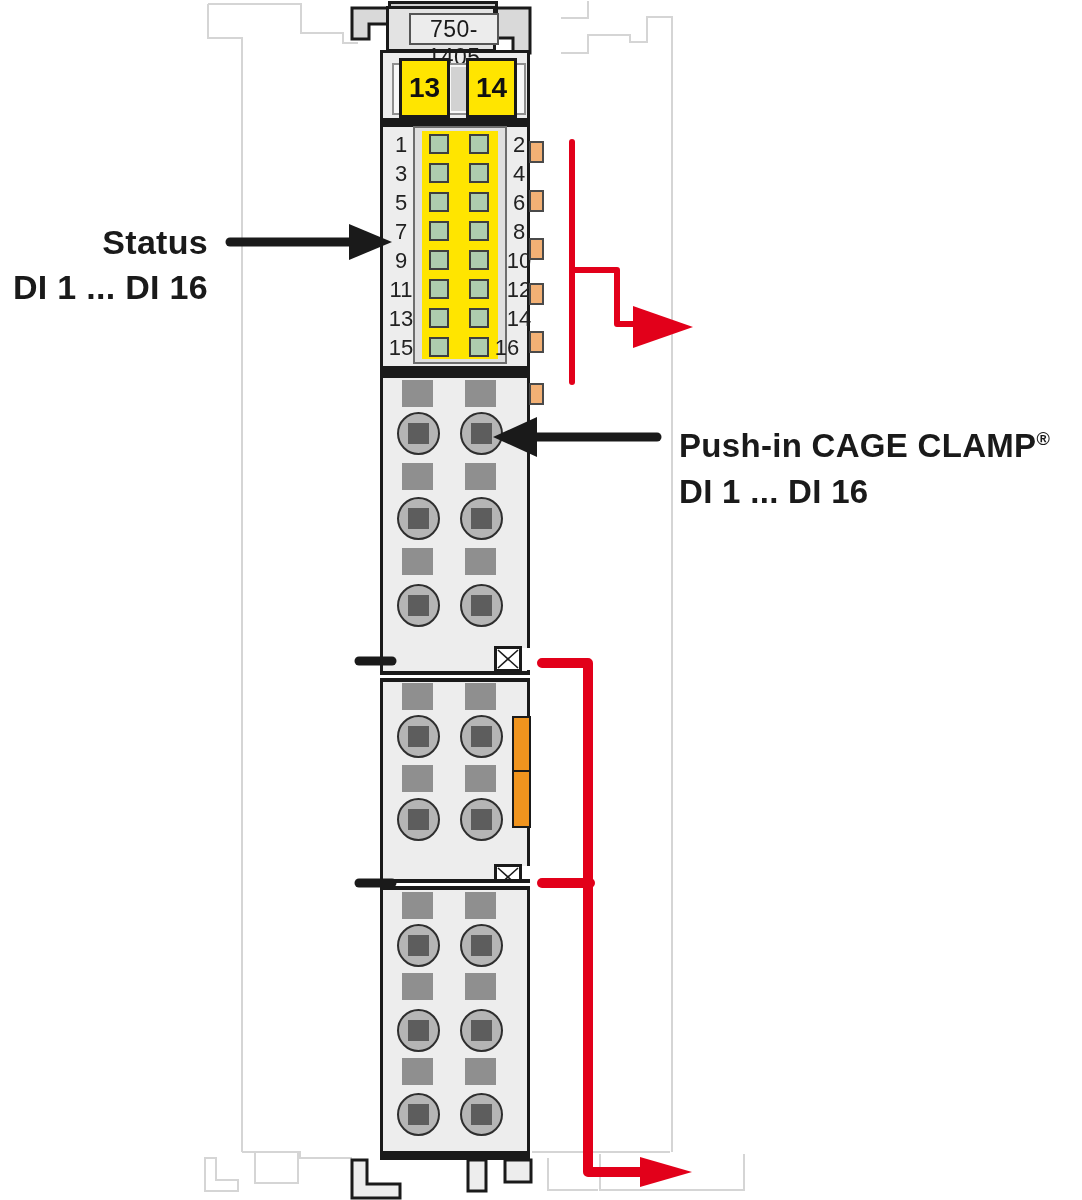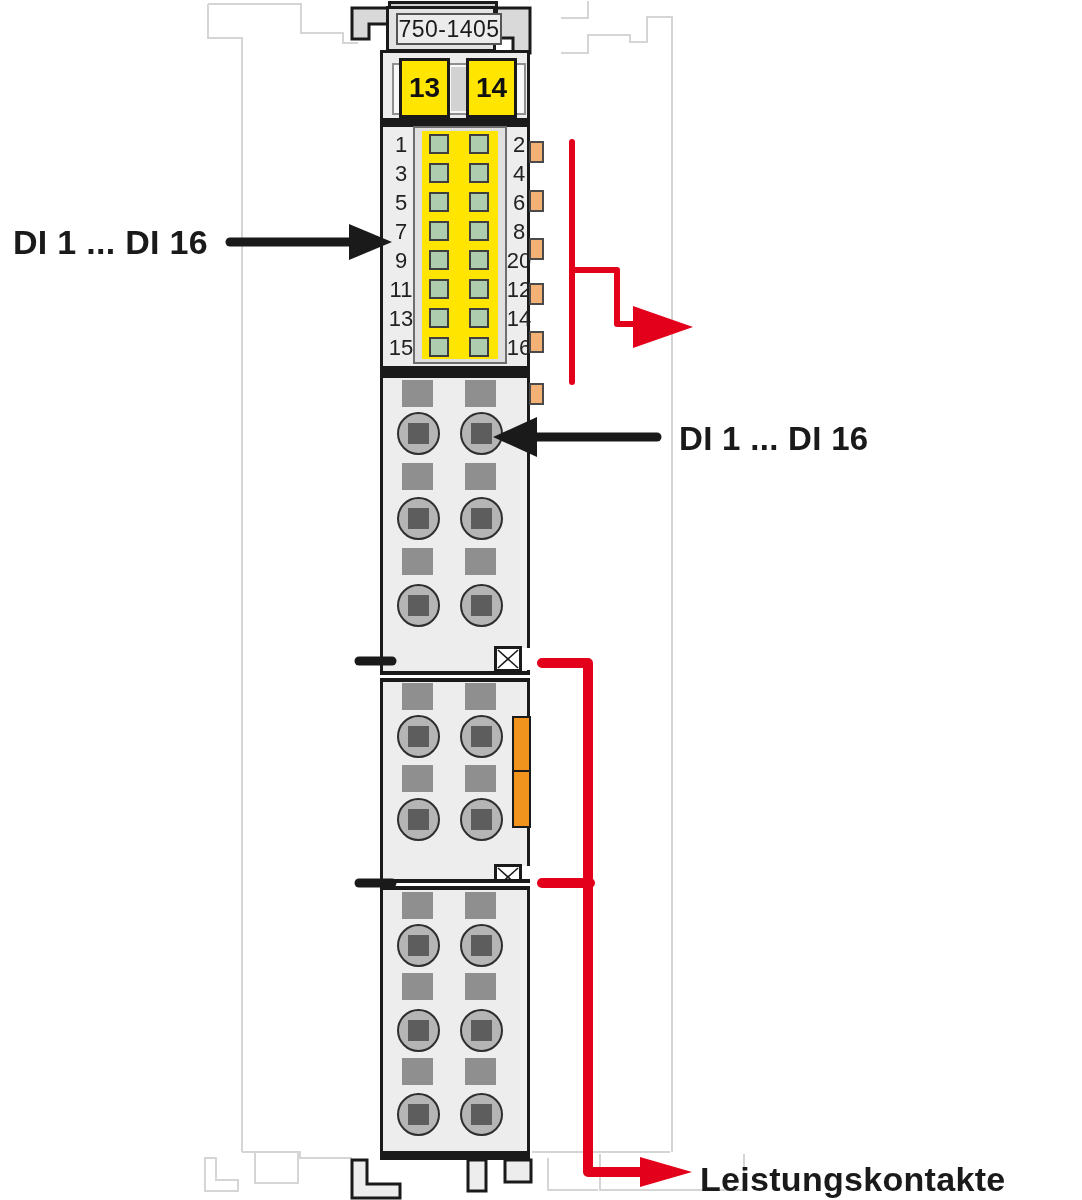--- a/index.html
+++ b/index.html
@@ -66,21 +66,21 @@
     <g>
       <polygon points="390,8 352,8 352,39 369,39 369,24 390,24" fill="#d9d9d9" stroke="#1a1a1a" stroke-width="3"></polygon>
       <polygon points="496,8 530,8 530,53 513,53 513,38 496,38" fill="#d9d9d9" stroke="#1a1a1a" stroke-width="3"></polygon>
     </g>
   </svg>
 
   <div class="abs body-shell" style="left:380px;top:50px;width:150px;height:1110px"></div>
 
   <div class="abs cap" style="left:388px;top:1px;width:110px;height:14px"></div>
   <div class="abs plate" style="left:386px;top:6px;width:110px;height:46px">
-    <div class="abs plate-inner" style="left:7px;top:4px;width:106px;height:32px">750-1405</div>
+    <div class="abs plate-inner" style="left:20px;top:4px;width:90px;height:32px">750-1405</div>
   </div>
 
   <div class="abs tframe" style="left:392px;top:63px;width:134px;height:52px"></div>
   <div class="abs tconn" style="left:451px;top:67px;width:15px;height:44px"></div>
   <div class="abs term" style="left:399px;top:58px;width:51px;height:60px">13</div>
   <div class="abs term" style="left:466px;top:58px;width:51px;height:60px">14</div>
 
   <div class="abs divider" style="left:380px;top:118px;width:150px;height:9px"></div>
 
   <div class="abs ledpanel" style="left:413px;top:126px;width:94px;height:238px"></div>
@@ -108,39 +108,39 @@
       <div class="ledrow">
       <span class="num" style="left:6px">7</span>
       <span class="led" style="left:49px"></span>
       <span class="led" style="left:89px"></span>
       <span class="num" style="left:124px">8</span>
     </div>
       <div class="ledrow">
       <span class="num" style="left:6px">9</span>
       <span class="led" style="left:49px"></span>
       <span class="led" style="left:89px"></span>
-      <span class="num" style="left:124px">20</span>
+      <span class="num" style="left:124px">10</span>
     </div>
       <div class="ledrow">
       <span class="num" style="left:6px">11</span>
       <span class="led" style="left:49px"></span>
       <span class="led" style="left:89px"></span>
       <span class="num" style="left:124px">12</span>
     </div>
       <div class="ledrow">
       <span class="num" style="left:6px">13</span>
       <span class="led" style="left:49px"></span>
       <span class="led" style="left:89px"></span>
       <span class="num" style="left:124px">14</span>
     </div>
       <div class="ledrow">
       <span class="num" style="left:6px">15</span>
       <span class="led" style="left:49px"></span>
       <span class="led" style="left:89px"></span>
-      <span class="num" style="left:124px">16</span>
+      <span class="num" style="left:112px">16</span>
     </div>
     </div>
 
   <div class="abs tab" style="left:529px;top:141px;width:15px;height:22px"></div>
   <div class="abs tab" style="left:529px;top:190px;width:15px;height:22px"></div>
   <div class="abs tab" style="left:529px;top:238px;width:15px;height:22px"></div>
   <div class="abs tab" style="left:529px;top:283px;width:15px;height:22px"></div>
   <div class="abs tab" style="left:529px;top:331px;width:15px;height:22px"></div>
   <div class="abs tab" style="left:529px;top:383px;width:15px;height:22px"></div>
 
@@ -233,23 +233,24 @@
     </g>
 
     <g style="stroke:var(--arrow-red,#E2001A)">
       <path d="M542,663 H588 V1172 H646" fill="none" stroke-width="10" stroke-linecap="round" stroke-linejoin="round"></path>
       <path d="M542,883 H590" fill="none" stroke-width="10" stroke-linecap="round"></path>
       <polygon points="640,1157 692,1172 640,1187" style="fill:var(--arrow-red,#E2001A)" stroke="none"></polygon>
     </g>
   </svg>
 
   <div class="lbl lbl-status">
+    <div>Status</div>
     <div>DI 1 ... DI 16</div>
   </div>
 
 
   <div class="lbl lbl-clamp">
+    <div><span>Push-in CAGE CLAMP</span><sup>®</sup></div>
     <div>DI 1 ... DI 16</div>
   </div>
 
-  <div class="lbl lbl-leistung">Leistungskontakte</div>
 
 </div>
 
 </body></html>

